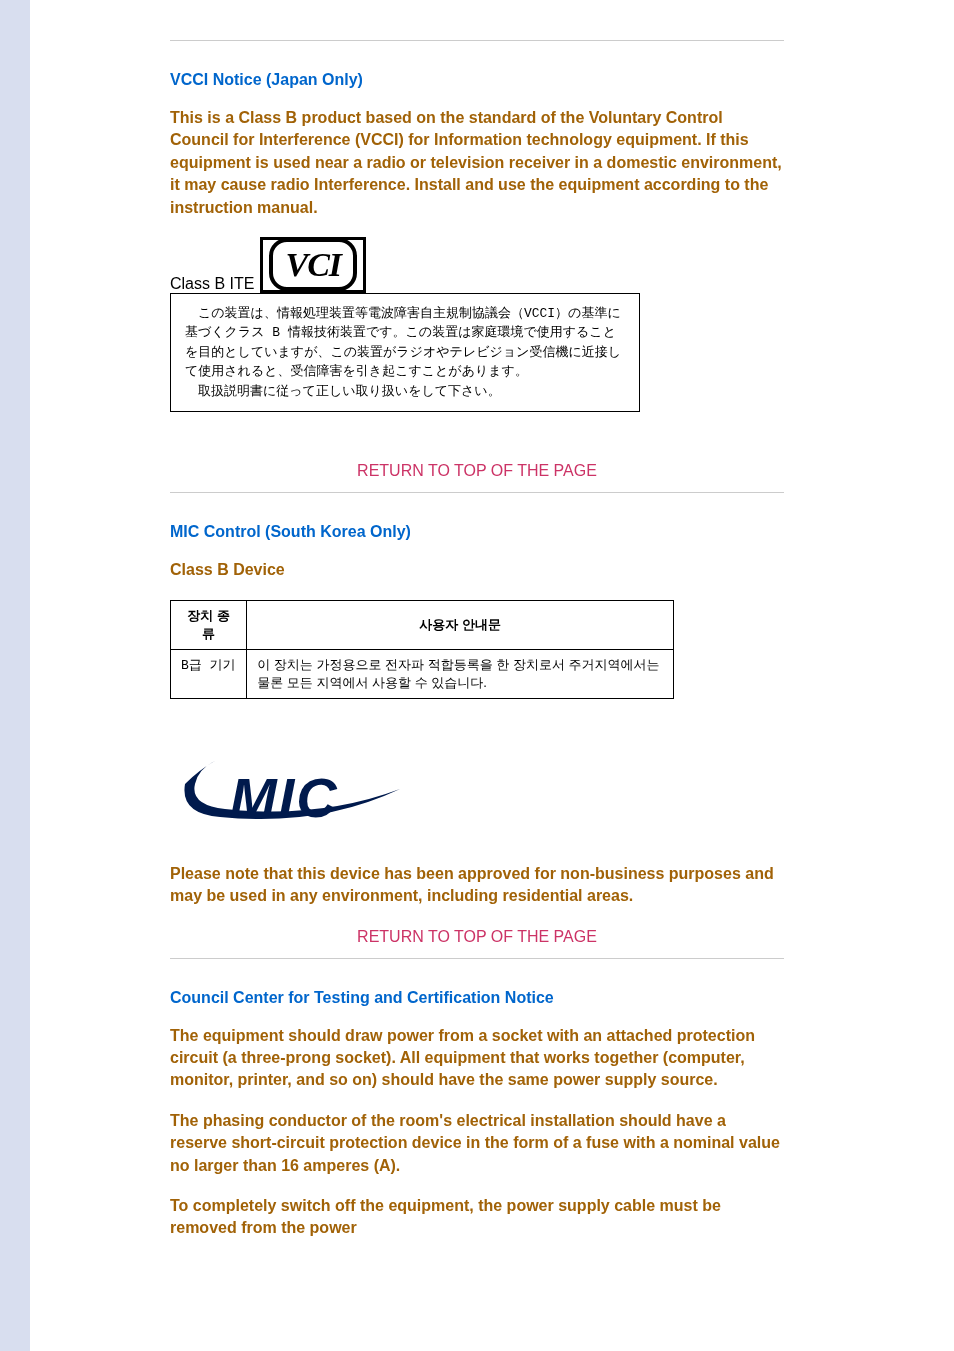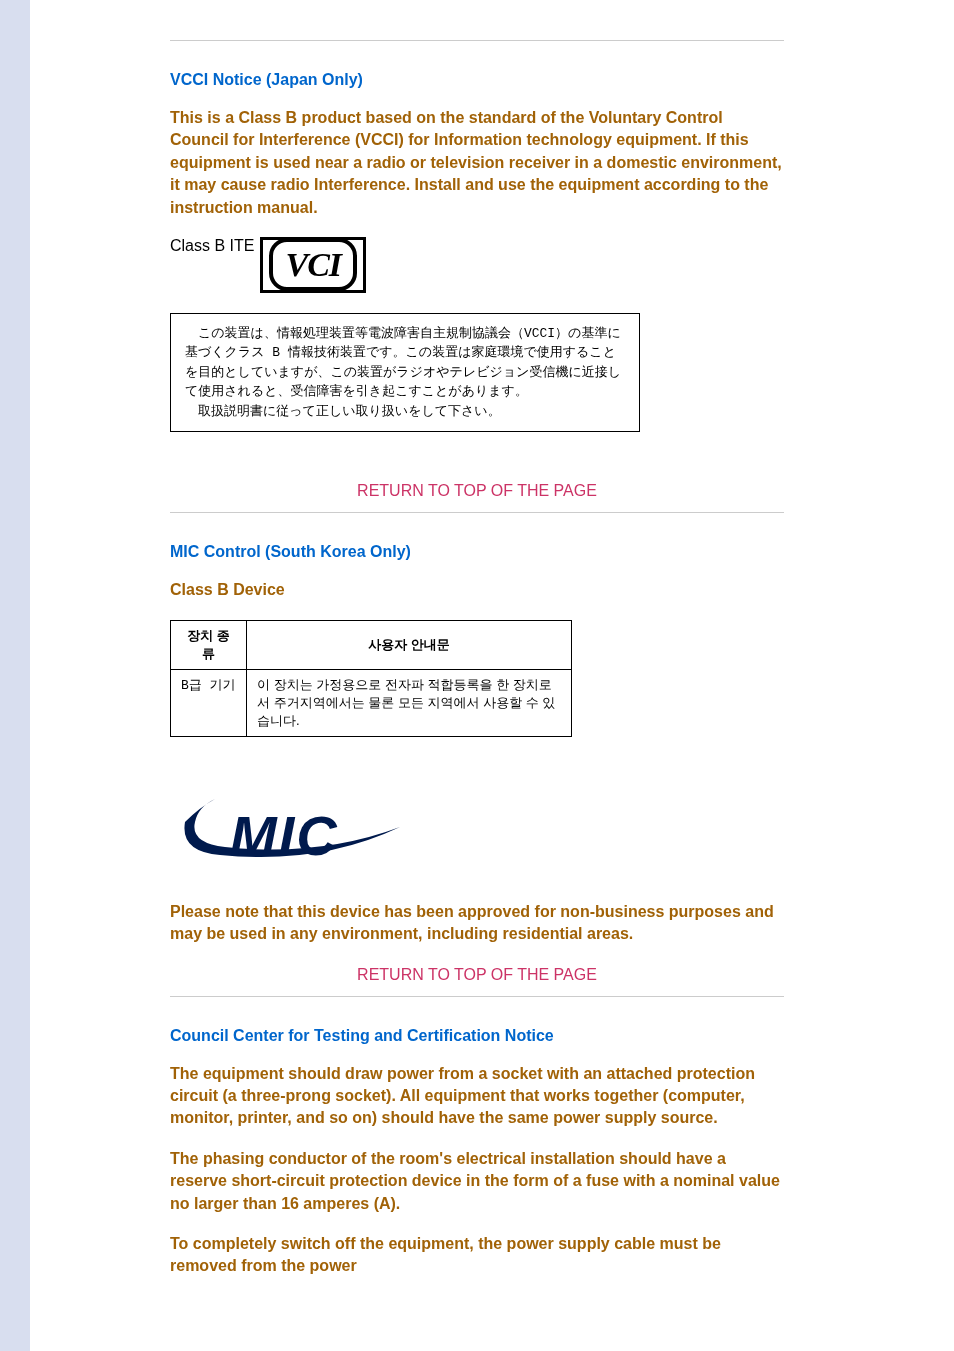--- a/index.html
+++ b/index.html
@@ -43,23 +43,22 @@
     font-weight: bold;
   }
   .return-link {
     color: #cc3366;
     text-align: center;
     margin: 50px 0 12px 0;
     font-size: 16px;
   }
   .classb-row {
     display: flex;
-    align-items: flex-start;
+    align-items: flex-end;
     gap: 6px;
-    margin-bottom: 20px;
   }
   .vcci-logo {
     border: 3px solid #000;
     padding: 6px;
     display: inline-block;
   }
   .vcci-inner {
     border: 4px solid #000;
     border-radius: 18px;
     padding: 4px 12px;
@@ -73,21 +72,21 @@
     border: 1px solid #000;
     padding: 10px 14px;
     font-size: 13px;
     width: 440px;
     line-height: 1.5;
     margin-bottom: 10px;
   }
   .kr-table {
     border: 1px solid #000;
     border-collapse: collapse;
-    width: 402px;
+    width: 504px;
     font-size: 13px;
     margin-bottom: 30px;
   }
   .kr-table th, .kr-table td {
     border: 1px solid #000;
     padding: 6px 10px;
     text-align: left;
   }
   .kr-table th {
     text-align: center;

